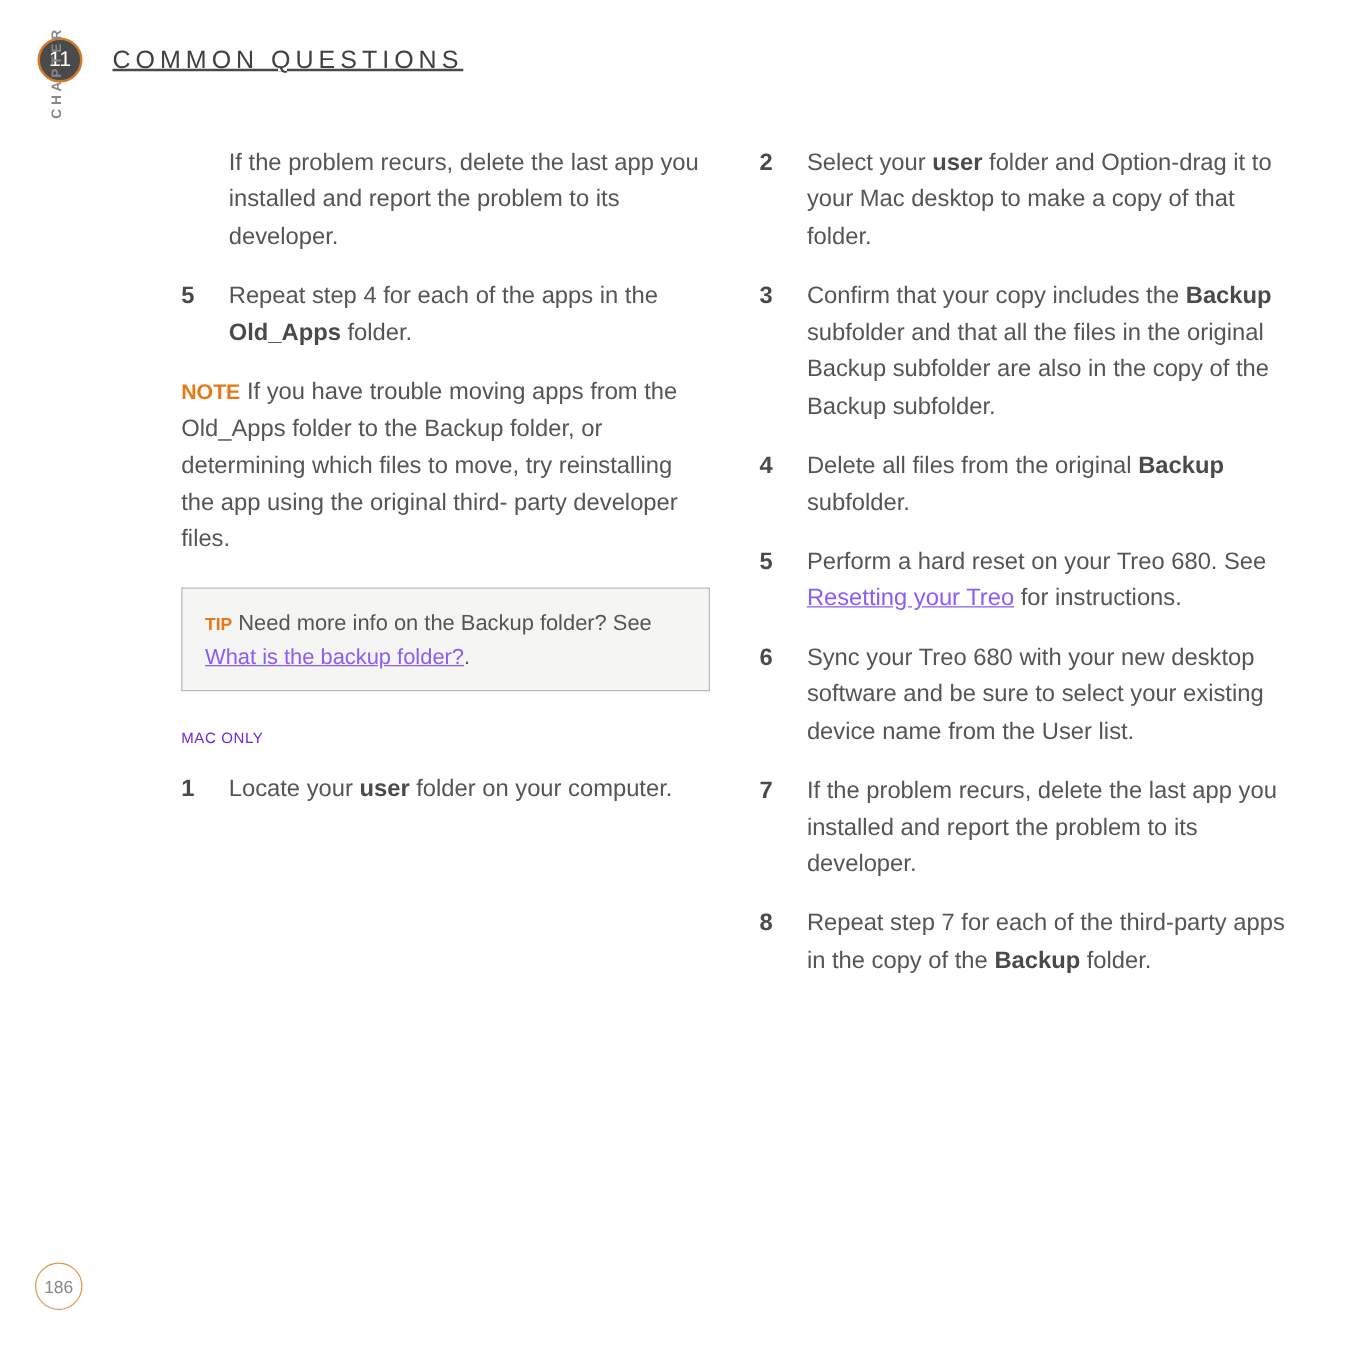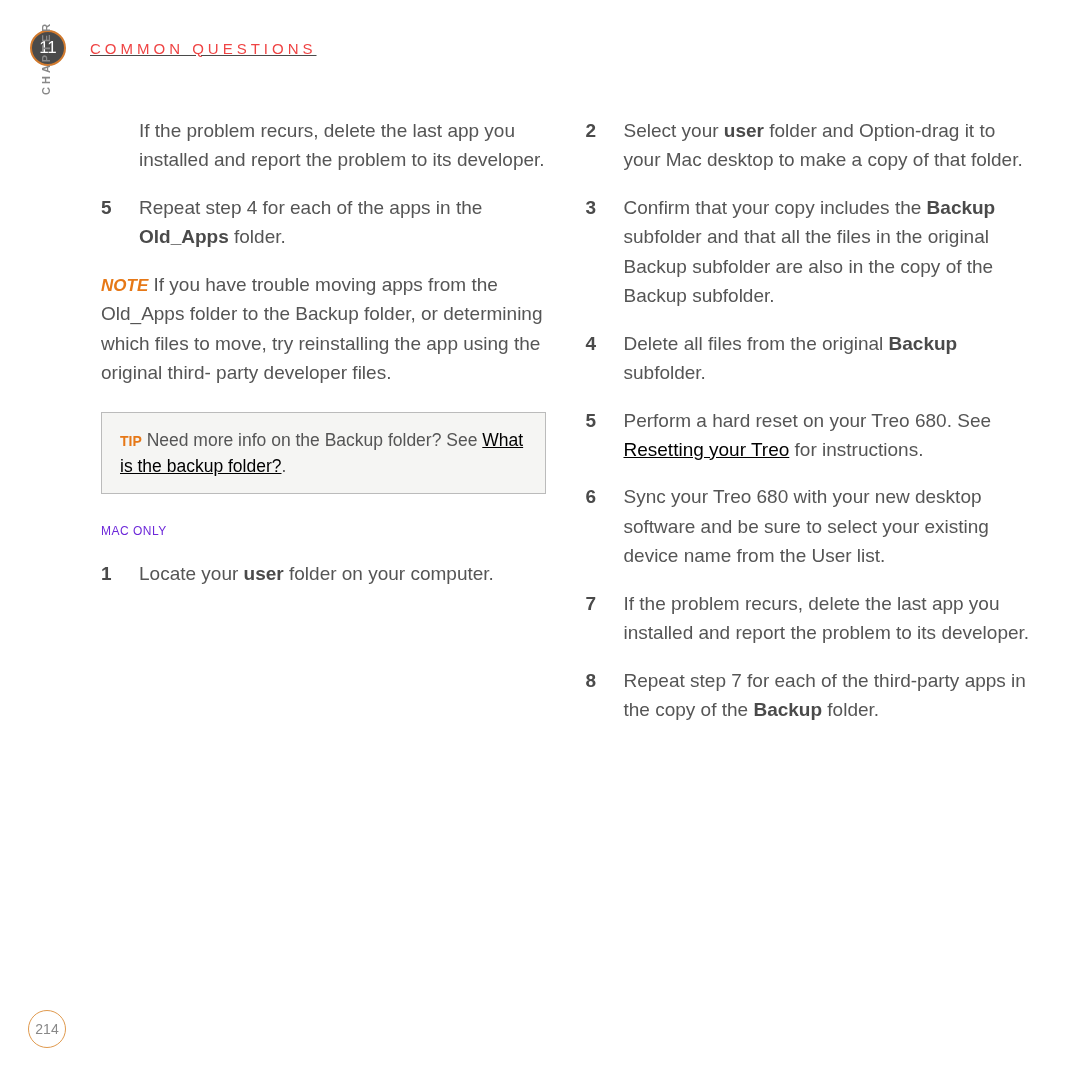--- a/index.html
+++ b/index.html
@@ -31,38 +31,38 @@
       border: 2px solid #d17a2e;
       color: #ffffff;
       display: flex;
       align-items: center;
       justify-content: center;
       font-size: 17px;
       font-weight: normal;
     }
     .header-title {
       letter-spacing: 4px;
-      font-size: 15px;
-      color: #ef4444;
+      font-size: 20px;
+      color: #404040;
     }
     .chapter-vertical {
       position: absolute;
       left: 40px;
       top: 95px;
       transform: rotate(-90deg);
       transform-origin: left top;
       letter-spacing: 3px;
       font-size: 11px;
       color: #888;
       font-weight: bold;
     }
     .content {
       display: flex;
       gap: 40px;
-      margin-left: 71px;
+      margin-left: 115px;
     }
     .column {
       flex: 1;
       font-size: 19px;
       line-height: 1.55;
       color: #555;
     }
     .para {
       margin-bottom: 18px;
       margin-left: 38px;
@@ -77,21 +77,20 @@
       flex-shrink: 0;
       color: #4a4a4a;
     }
     .numbered .text {
       flex: 1;
     }
     .note-label {
       color: #e67817;
       font-weight: bold;
       font-size: 17px;
-      font-style: italic;
     }
     .note-block {
       margin-bottom: 18px;
     }
     .tip-box {
       border: 1px solid #bbb;
       background: #f5f5f3;
       padding: 14px 18px;
       margin: 24px 0 28px 0;
       font-size: 17.5px;
@@ -109,21 +108,21 @@
       font-size: 12px;
       letter-spacing: 0.5px;
       margin-bottom: 18px;
     }
     .bold {
       font-weight: bold;
       color: #4a4a4a;
     }
     .link {
       text-decoration: underline;
-      color: #000000;
+      color: #8b5cf6;
       text-align: center;
     }
     .page-number {
       position: absolute;
       left: 28px;
       bottom: 32px;
       width: 38px;
       height: 38px;
       border: 1.5px solid #e09a4e;
       border-radius: 50%;
@@ -219,13 +218,13 @@
     <div class="numbered">
       <div class="num">8</div>
       <div class="text">
         <span>Repeat step 7 for each of the third-party apps in the copy of the </span><span class="bold">Backup</span><span> folder.</span>
       </div>
     </div>
   </div>
 
 </div>
 
-<div class="page-number">214</div>
+<div class="page-number">186</div>
 
 </body></html>

